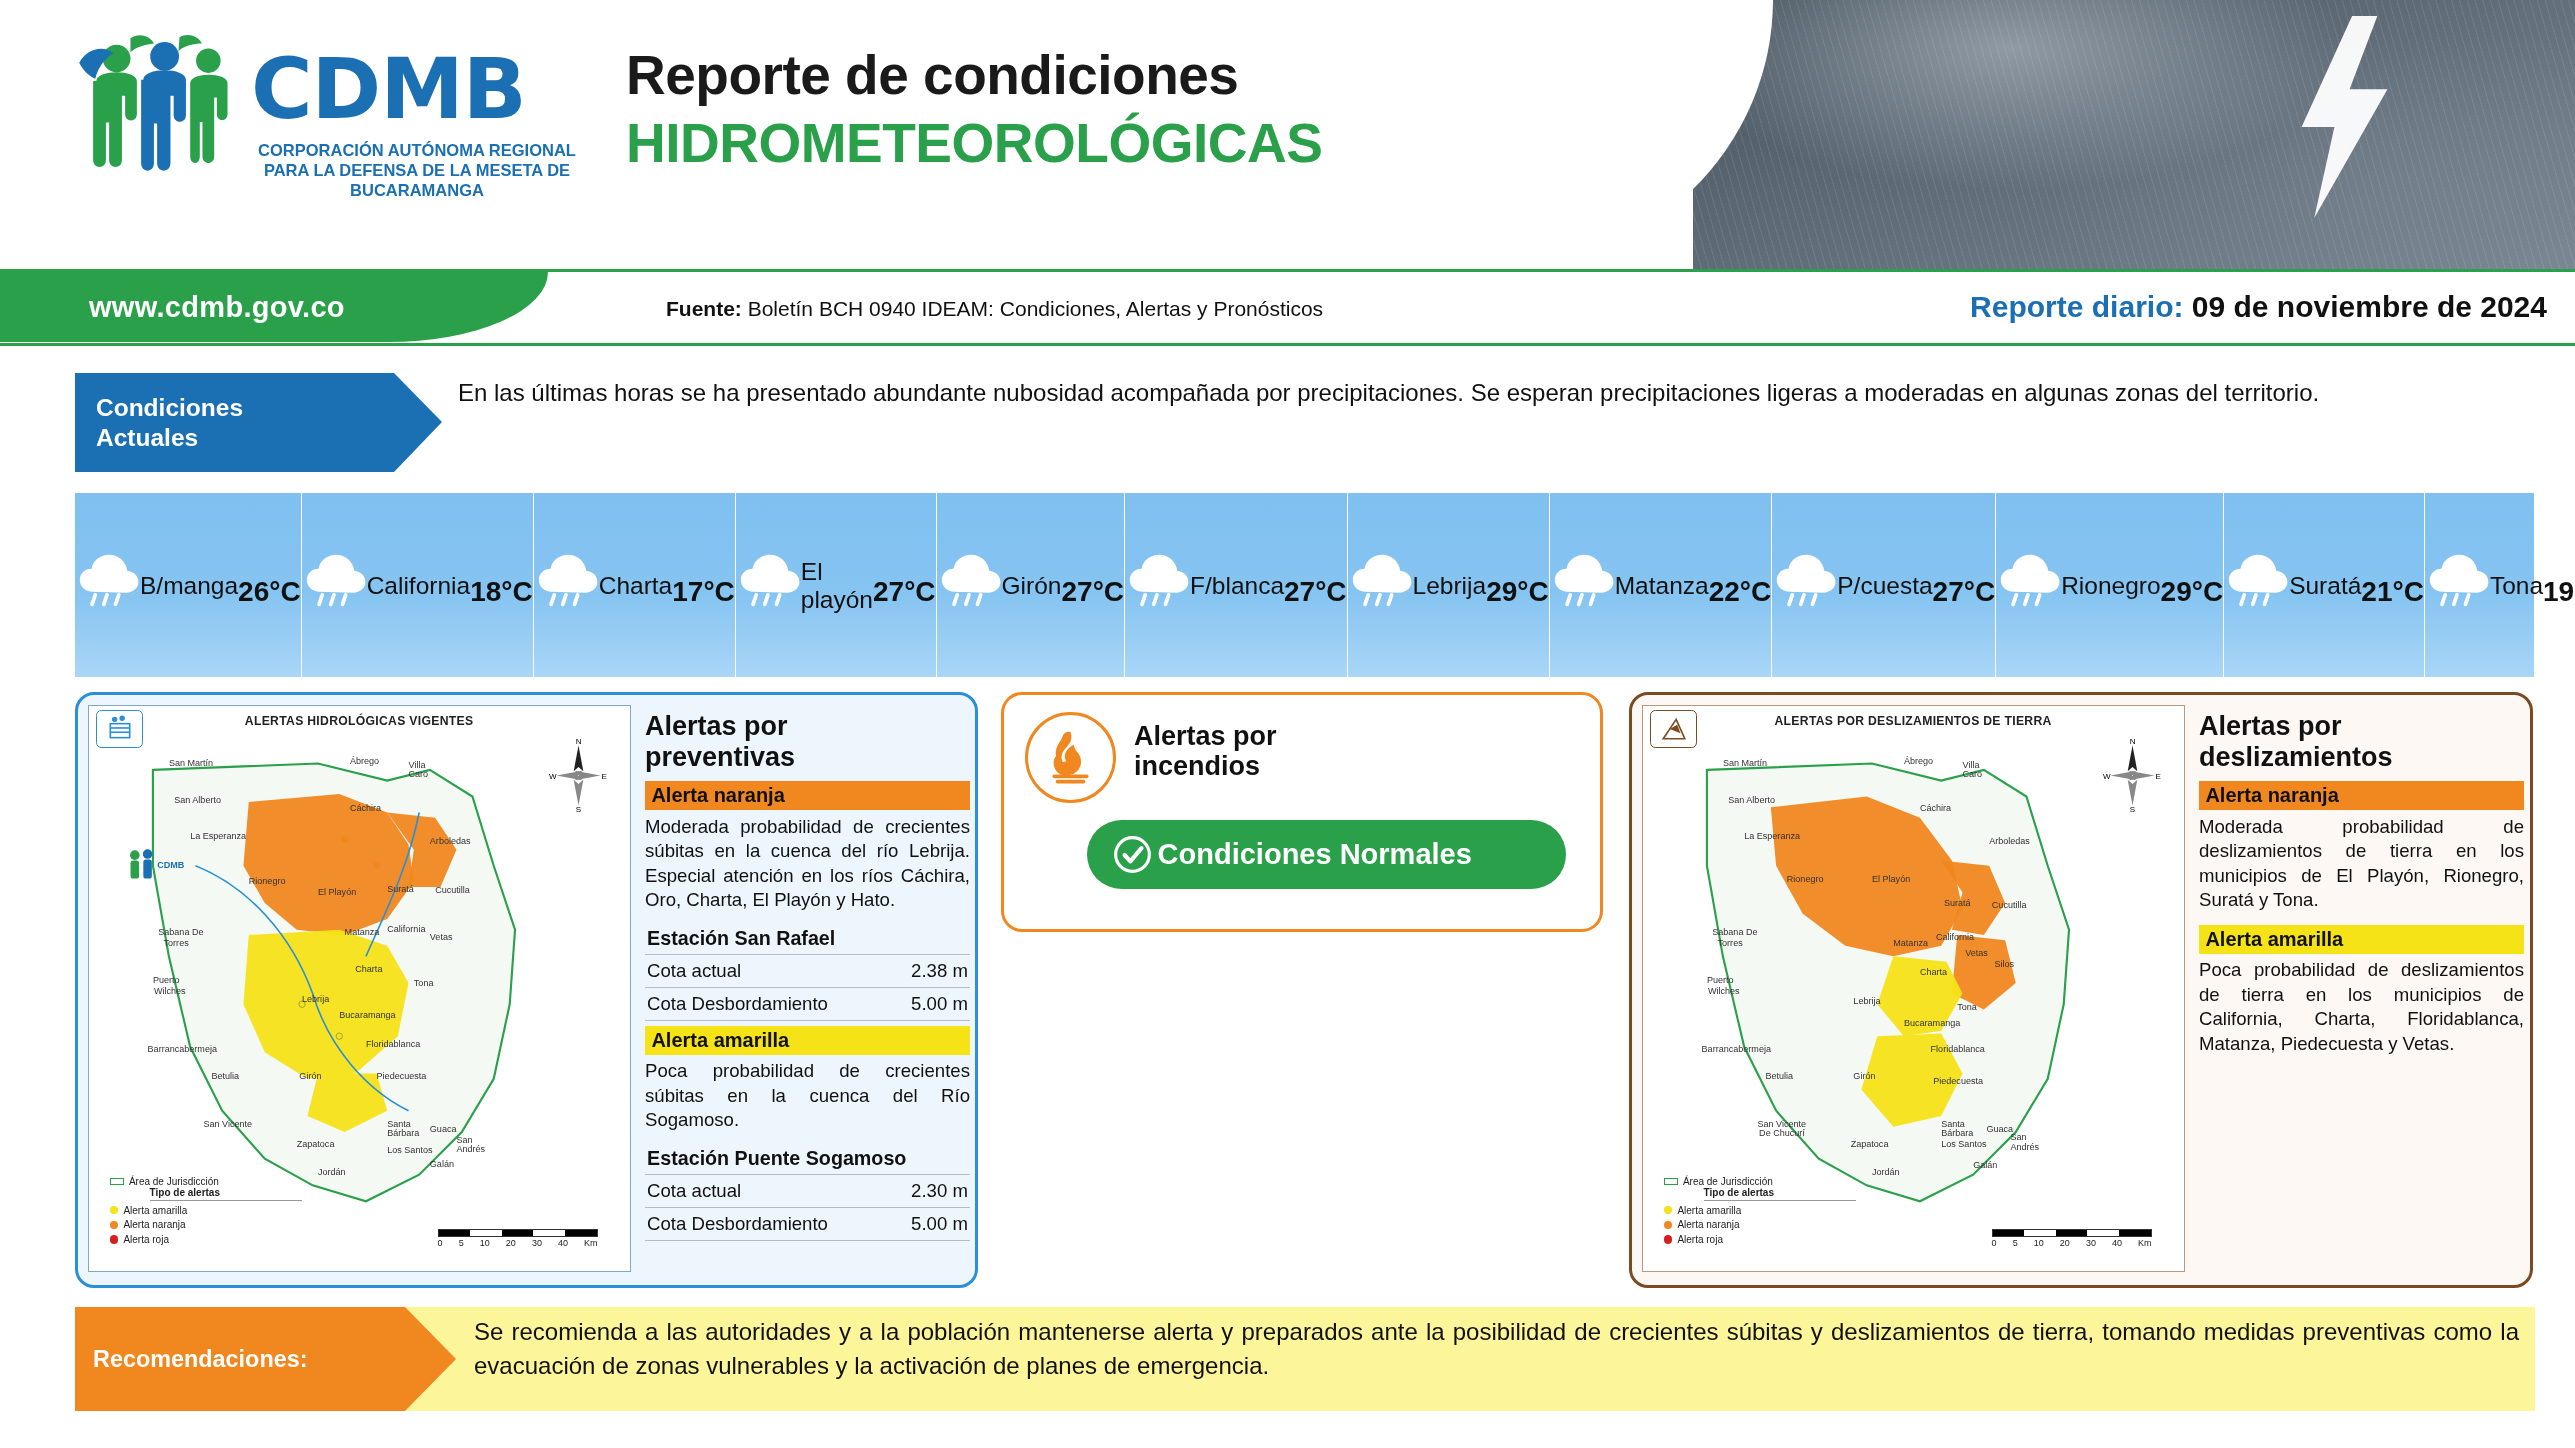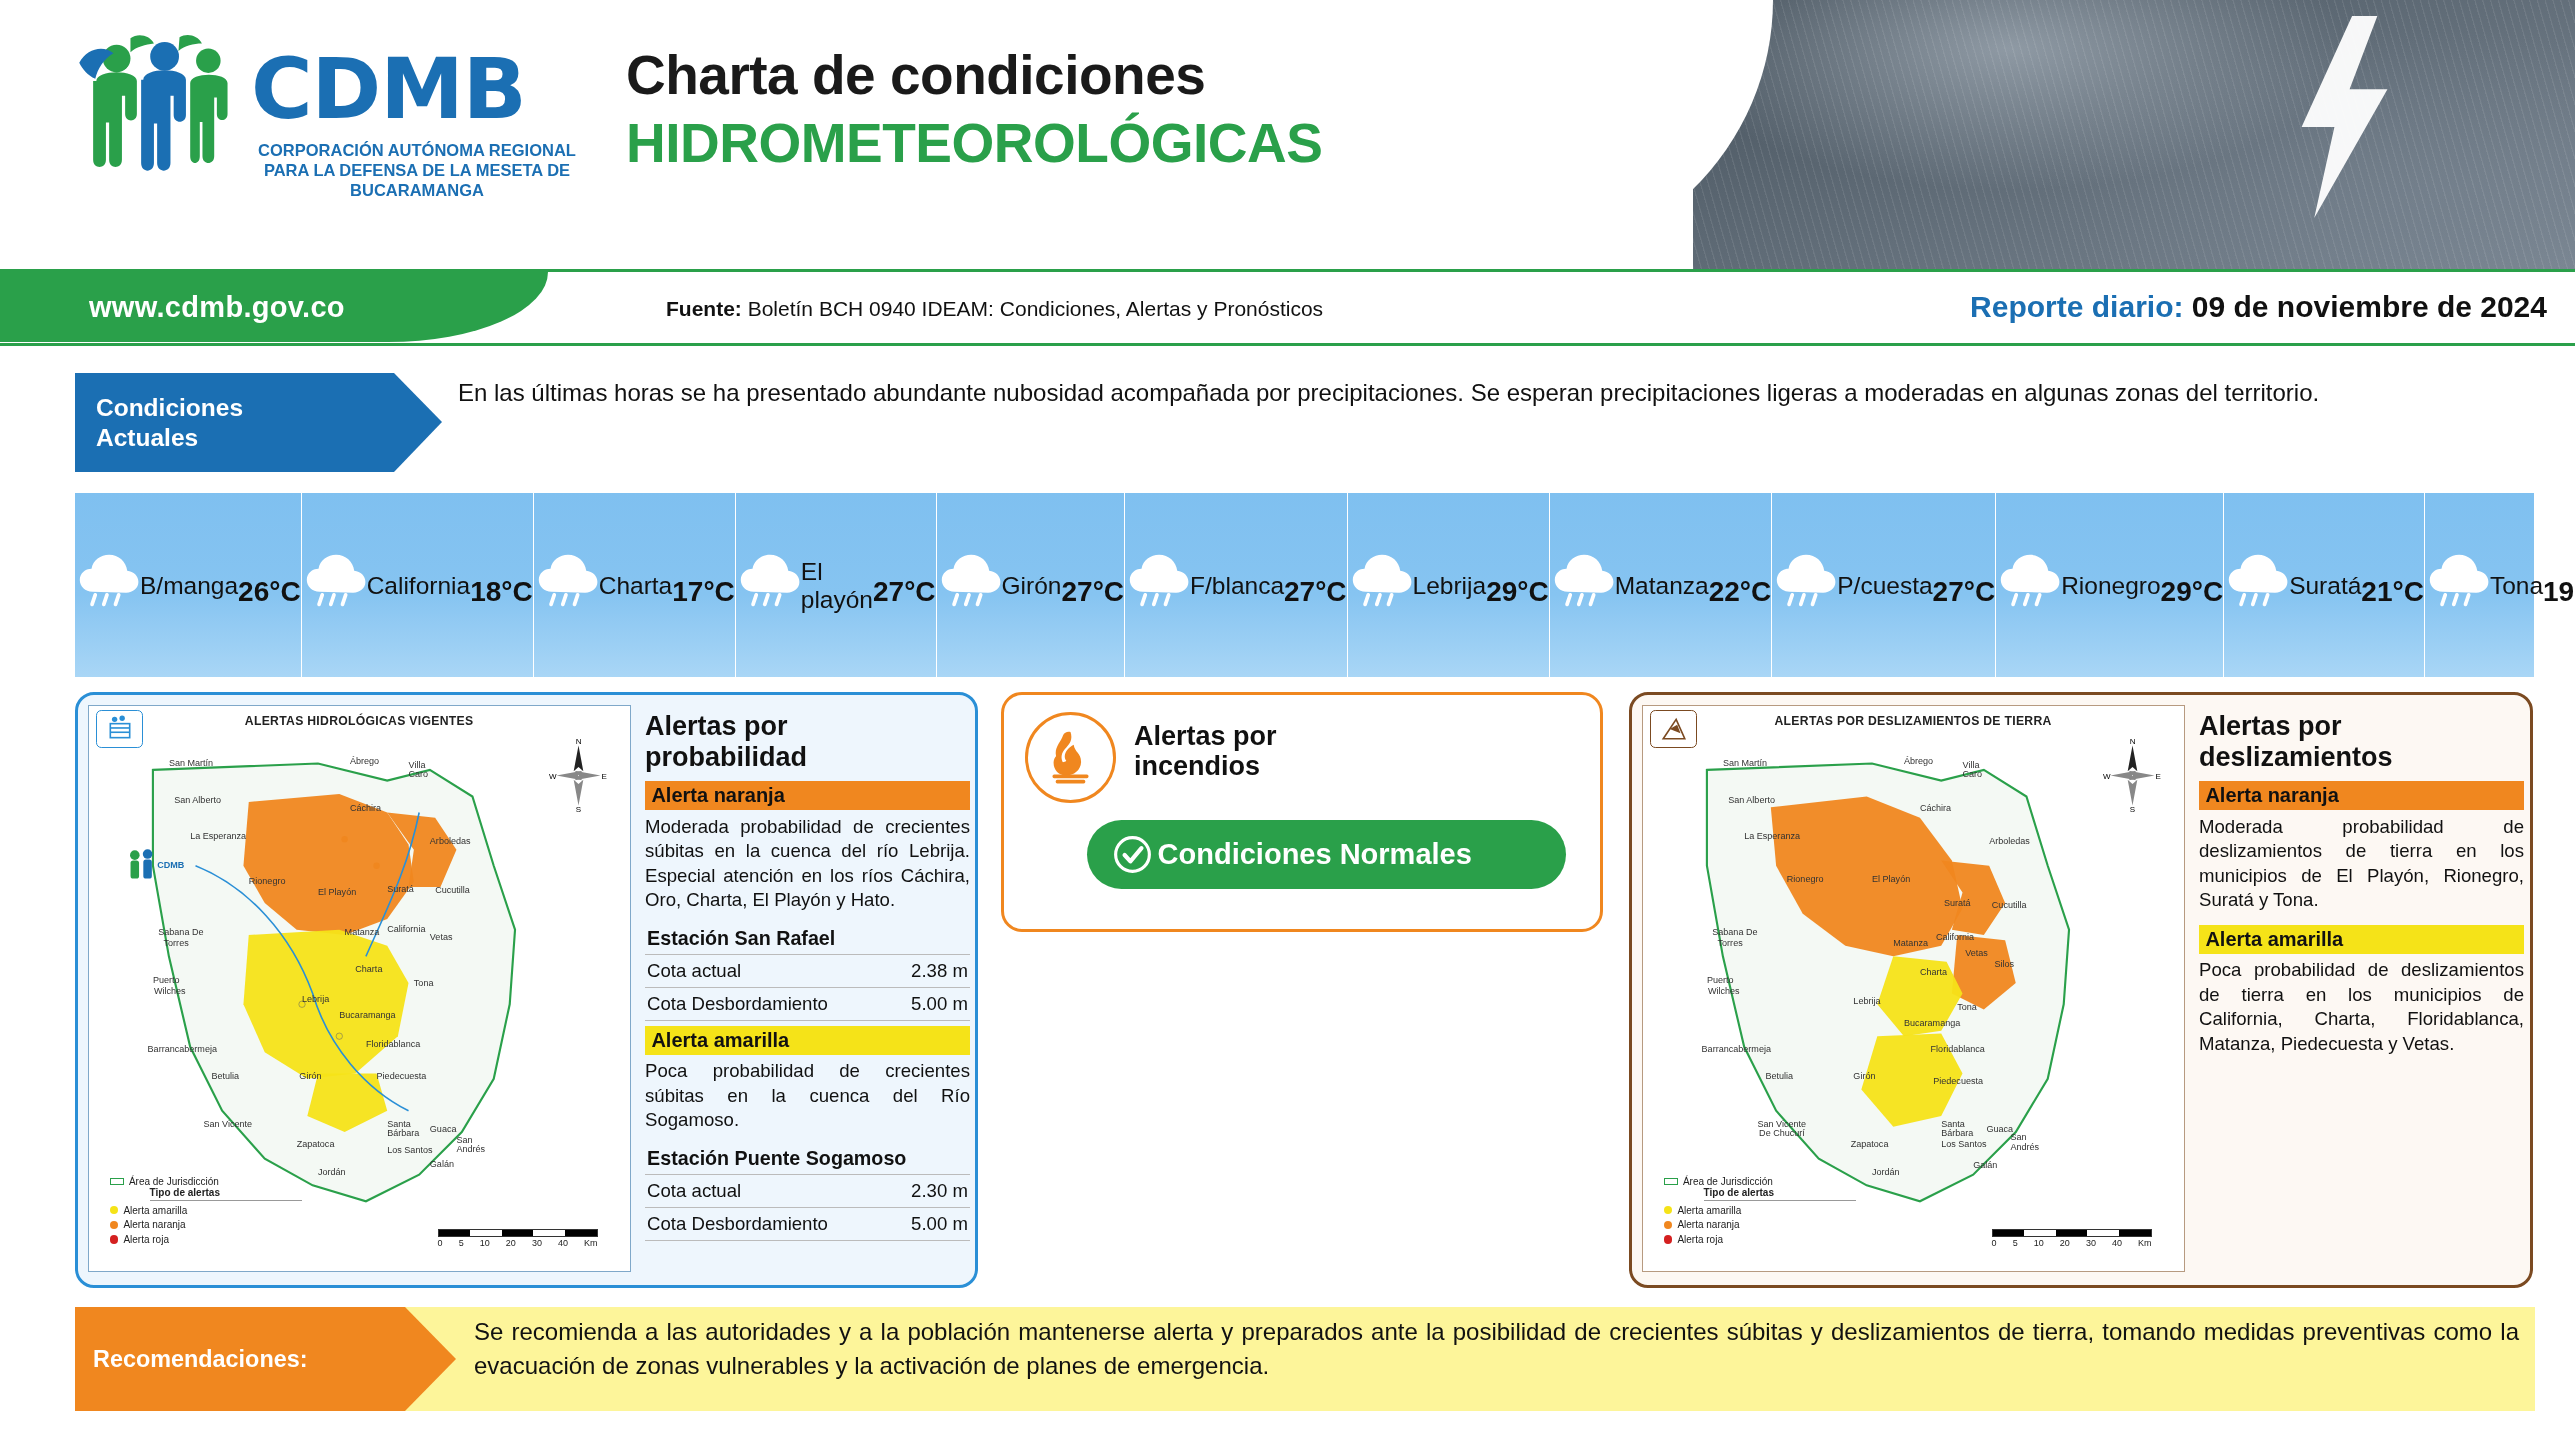--- a/index.html
+++ b/index.html
@@ -236,21 +236,21 @@
         <path d="M216 92c0-21 70-21 70 0v58c0 15-20 15-20 0v-31h-5v110c0 17-22 17-22 0v-64h-5v64c0 17-18 17-18 0V92z" fill="#2aa04a"></path>
         <path d="M104 8c14-10 36-6 44 10-16 2-32 6-44 16V8z" fill="#2aa04a"></path>
         <path d="M196 6c14-8 34-4 42 12-16 0-32 4-44 14L196 6z" fill="#2aa04a"></path>
         <path d="M8 54c14-26 44-34 64-18-18 10-30 30-34 48-14-6-24-18-30-30z" fill="#1b6fb3"></path>
       </svg>
       <div class="logo-cdmb">CDMB</div>
       <div class="logo-sub">CORPORACIÓN AUTÓNOMA REGIONAL PARA LA DEFENSA DE LA MESETA DE BUCARAMANGA</div>
     </div>
 
     <div class="title-block">
-      <div class="title1">Charta de condiciones</div>
+      <div class="title1">Reporte de condiciones</div>
       <div class="title2">HIDROMETEOROLÓGICAS</div>
     </div>
   </div>
 
   <div class="greenbar">
     <div class="green-left"></div>
     <div class="web">www.cdmb.gov.co</div>
     <div class="fuente">
       <b>Fuente:</b>
       <span>Boletín BCH 0940 IDEAM: Condiciones, Alertas y Pronósticos</span>
@@ -588,21 +588,21 @@
             <span>30</span>
             <span>40</span>
             <span>Km</span>
           </div>
       </div>
     </div>
 
     <div class="panel-content pc-flood">
       <div class="panel-title">
         <div>Alertas por</div>
-        <div>probabilidad</div>
+        <div>preventivas</div>
       </div>
 
       <div class="alert-band band-orange">Alerta naranja</div>
       <div class="alert-text">Moderada probabilidad de crecientes súbitas en la cuenca del río Lebrija. Especial atención en los ríos Cáchira, Oro, Charta, El Playón y Hato.</div>
 
       <div class="station-name">Estación San Rafael</div>
       <div class="station-row">
         <span>Cota actual</span>
         <span class="val">2.38 m</span>
       </div>

